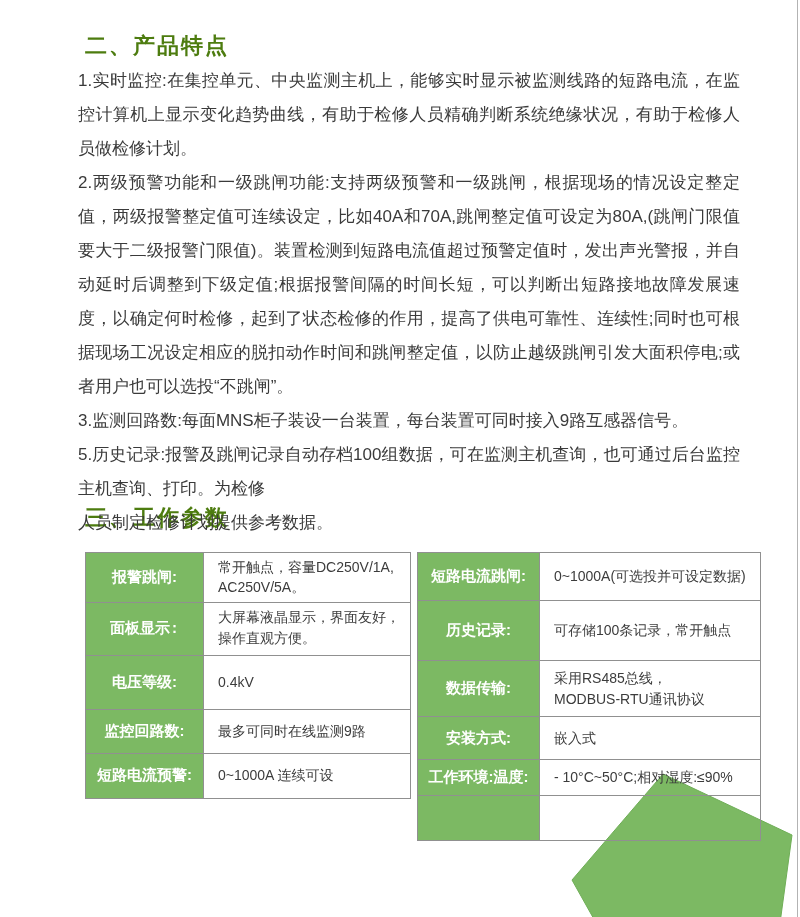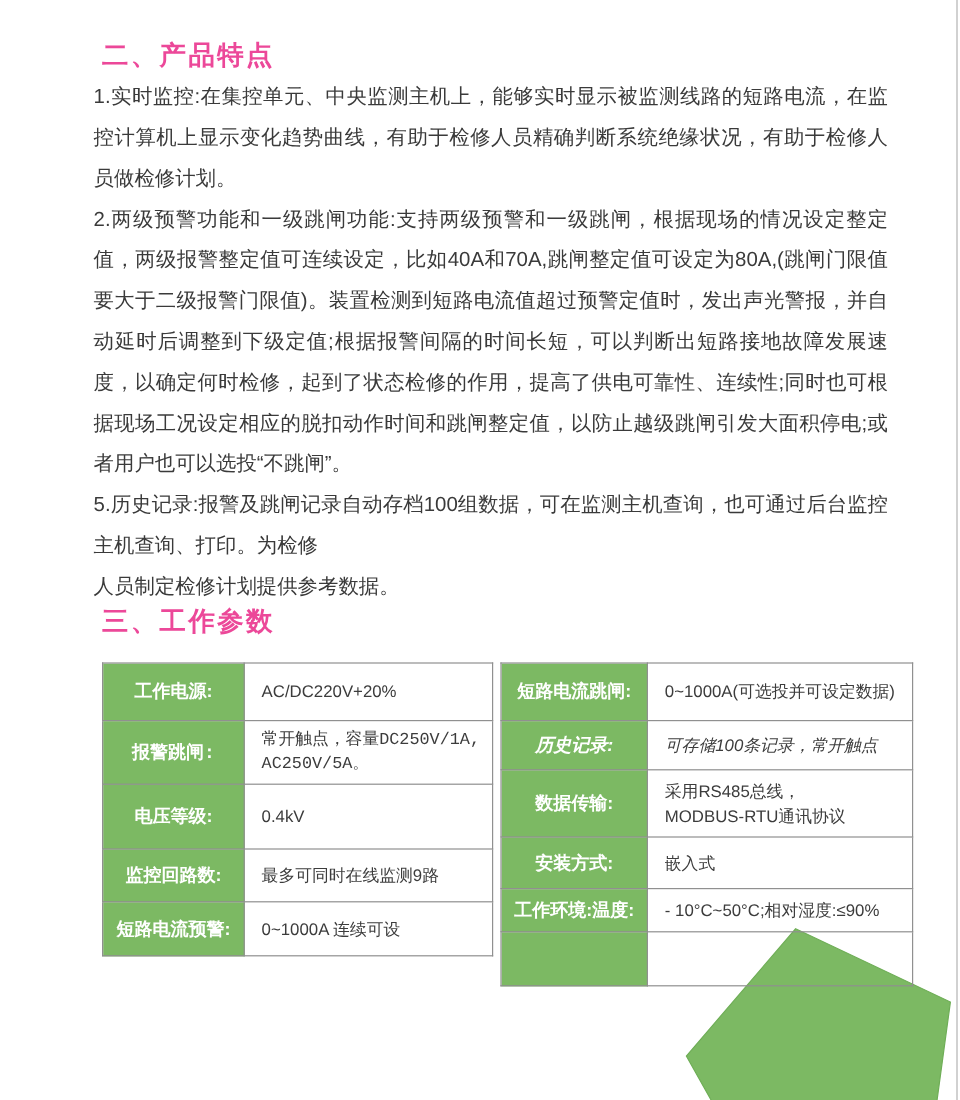--- a/index.html
+++ b/index.html
@@ -5,21 +5,21 @@
   html,body{margin:0;padding:0;background:#ffffff;}
   .page{
     position:relative;
     width:800px;height:917px;
     background:#ffffff;
     overflow:hidden;
     font-family:"Liberation Sans",sans-serif;
   }
   .heading{
     position:absolute;left:85px;margin:0;
-    font-size:22px;font-weight:bold;color:#ec4899;
+    font-size:22px;font-weight:bold;color:#4d7c0f;
     letter-spacing:2px;
   }
   .heading-features{top:31px;}
   .heading-params{top:503px;font-family:Liberation Mono, monospace;}
   .paras{
     position:absolute;left:78px;top:64px;width:662px;z-index:2;
   }
   .paras p{
     margin:0;
     font-size:17px;line-height:34px;
@@ -51,21 +51,21 @@
   .tbl-left td.val{width:186px;}
   .tbl-right td.lbl{width:117px;}
   .tbl-right td.val{width:200px;margin-top:40px;}
   .tbl-left tr:nth-child(1){height:48px;}
   .tbl-left tr:nth-child(2){height:53px;font-family:Liberation Mono, monospace;}
   .tbl-left tr:nth-child(3){height:54px;}
   .tbl-left tr:nth-child(4){height:44px;}
   .tbl-left tr:nth-child(5){height:45px;}
   .tbl-left tr:nth-child(6){height:57px;}
   .tbl-right tr:nth-child(1){height:48px;}
-  .tbl-right tr:nth-child(2){height:41px;font-style:italic;}
+  .tbl-right tr:nth-child(2){height:60px;}
   .tbl-right tr:nth-child(3){height:56px;}
   .tbl-right tr:nth-child(4){height:43px;}
   .tbl-right tr:nth-child(5){height:36px;}
   .tbl-right tr:nth-child(6){height:45px;}
   .pentagon-svg{
     position:absolute;left:0;top:0;width:800px;height:917px;
     z-index:1;pointer-events:none;
   }
   .page-edge{
     position:absolute;top:0;bottom:0;right:2px;width:1px;
@@ -81,38 +81,40 @@
     <polygon points="663,774 792,835 775,960 618,962 572,880" fill="#7cb963" stroke="#6fae57" stroke-width="1"></polygon>
   </svg>
 
   <div class="page-edge"></div>
 
   <h2 class="heading heading-features">二、产品特点</h2>
 
   <div class="paras">
     <p>1.实时监控:在集控单元、中央监测主机上，能够实时显示被监测线路的短路电流，在监控计算机上显示变化趋势曲线，有助于检修人员精确判断系统绝缘状况，有助于检修人员做检修计划。</p>
     <p>2.两级预警功能和一级跳闸功能:支持两级预警和一级跳闸，根据现场的情况设定整定值，两级报警整定值可连续设定，比如40A和70A,跳闸整定值可设定为80A,(跳闸门限值要大于二级报警门限值)。装置检测到短路电流值超过预警定值时，发出声光警报，并自动延时后调整到下级定值;根据报警间隔的时间长短，可以判断出短路接地故障发展速度，以确定何时检修，起到了状态检修的作用，提高了供电可靠性、连续性;同时也可根据现场工况设定相应的脱扣动作时间和跳闸整定值，以防止越级跳闸引发大面积停电;或者用户也可以选投“不跳闸”。</p>
+    <p>3.监测回路数:每面MNS柜子装设一台装置，每台装置可同时接入9路互感器信号。</p>
     <p>5.历史记录:报警及跳闸记录自动存档100组数据，可在监测主机查询，也可通过后台监控主机查询、打印。为检修
 人员制定检修计划提供参考数据。</p>
   </div>
 
   <h2 class="heading heading-params">三、工作参数</h2>
 
   <div class="tables">
 
     <table class="ptable tbl-left">
       <tbody>
         <tr>
-          <td class="lbl">工作电源:</td>
-          <td class="val">AC/DC220V+20%</td>
-        </tr>
-        <tr>
           <td class="lbl">报警跳闸:</td>
           <td class="val">常开触点，容量DC250V/1A,
 AC250V/5A。</td>
+        </tr>
+        <tr>
+          <td class="lbl">面板显示:</td>
+          <td class="val">大屏幕液晶显示，界面友好，
+操作直观方便。</td>
         </tr>
         <tr>
           <td class="lbl">电压等级:</td>
           <td class="val">0.4kV</td>
         </tr>
         <tr>
           <td class="lbl">监控回路数:</td>
           <td class="val">最多可同时在线监测9路</td>
         </tr>
         <tr>

